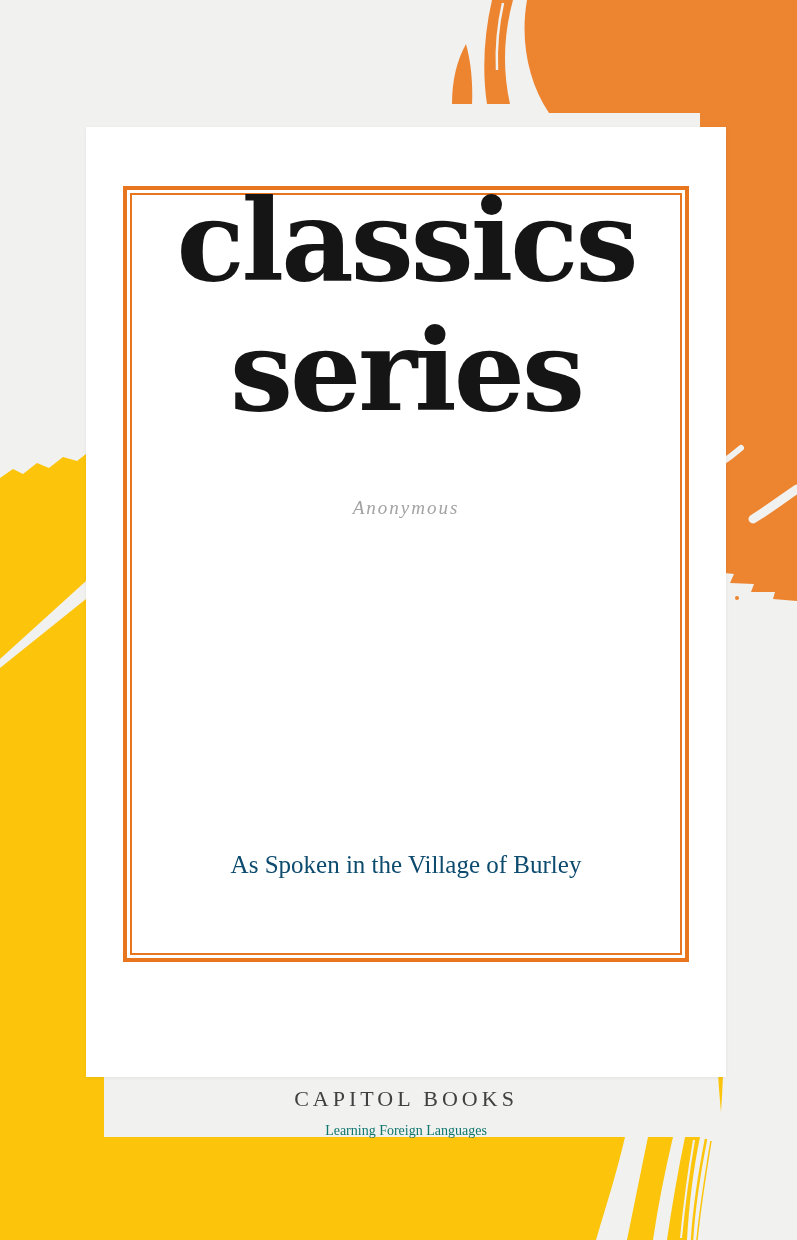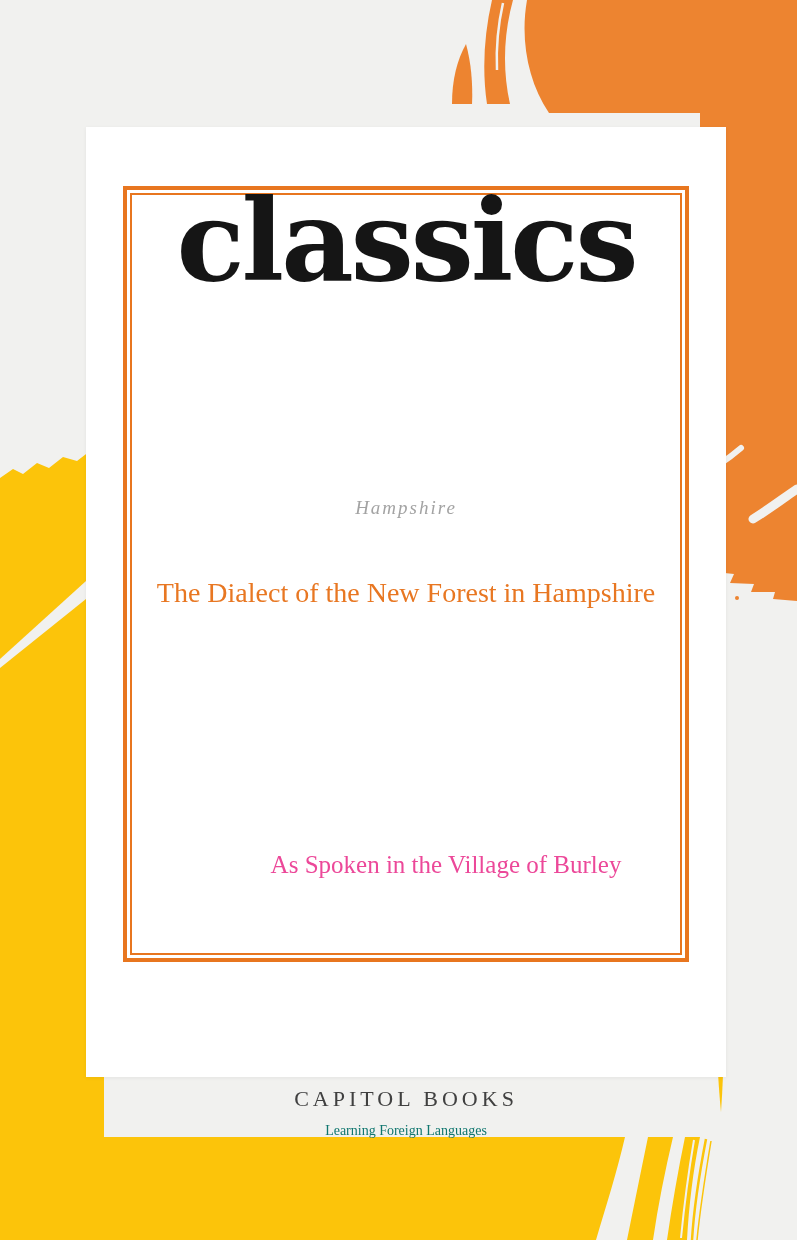--- a/index.html
+++ b/index.html
@@ -42,22 +42,21 @@
     color:#A3A3A3;
   }
   .book-title{
     top:450px;
     font-size:28px;
     color:#E87722;
   }
   .subtitle{
     top:724px;
     font-size:25px;
-    color:#ec4899;
-    padding-left:40px;
+    color:#0c4a6e;
   }
   .publisher{
     top:959px;
     font-size:22px;
     letter-spacing:4px;
     color:#404040;
   }
   .tagline{
     top:996px;
     font-size:14px;
@@ -94,25 +93,25 @@
 </svg>
 
 <div class="card">
 
   <div class="frame-outer">
     <div class="frame-inner"></div>
   </div>
 
   <div class="txt series-title">
     <div>classics</div>
+    <div>series</div>
   </div>
 
-  <div class="txt author">Hampshire</div>
+  <div class="txt author">Anonymous</div>
 
-  <div class="txt book-title">The Dialect of the New Forest in Hampshire</div>
 
   <div class="txt subtitle">As Spoken in the Village of Burley</div>
 
   <div class="txt publisher">CAPITOL BOOKS</div>
 
   <div class="txt tagline">Learning Foreign Languages</div>
 
 </div>
 
 </body></html>

